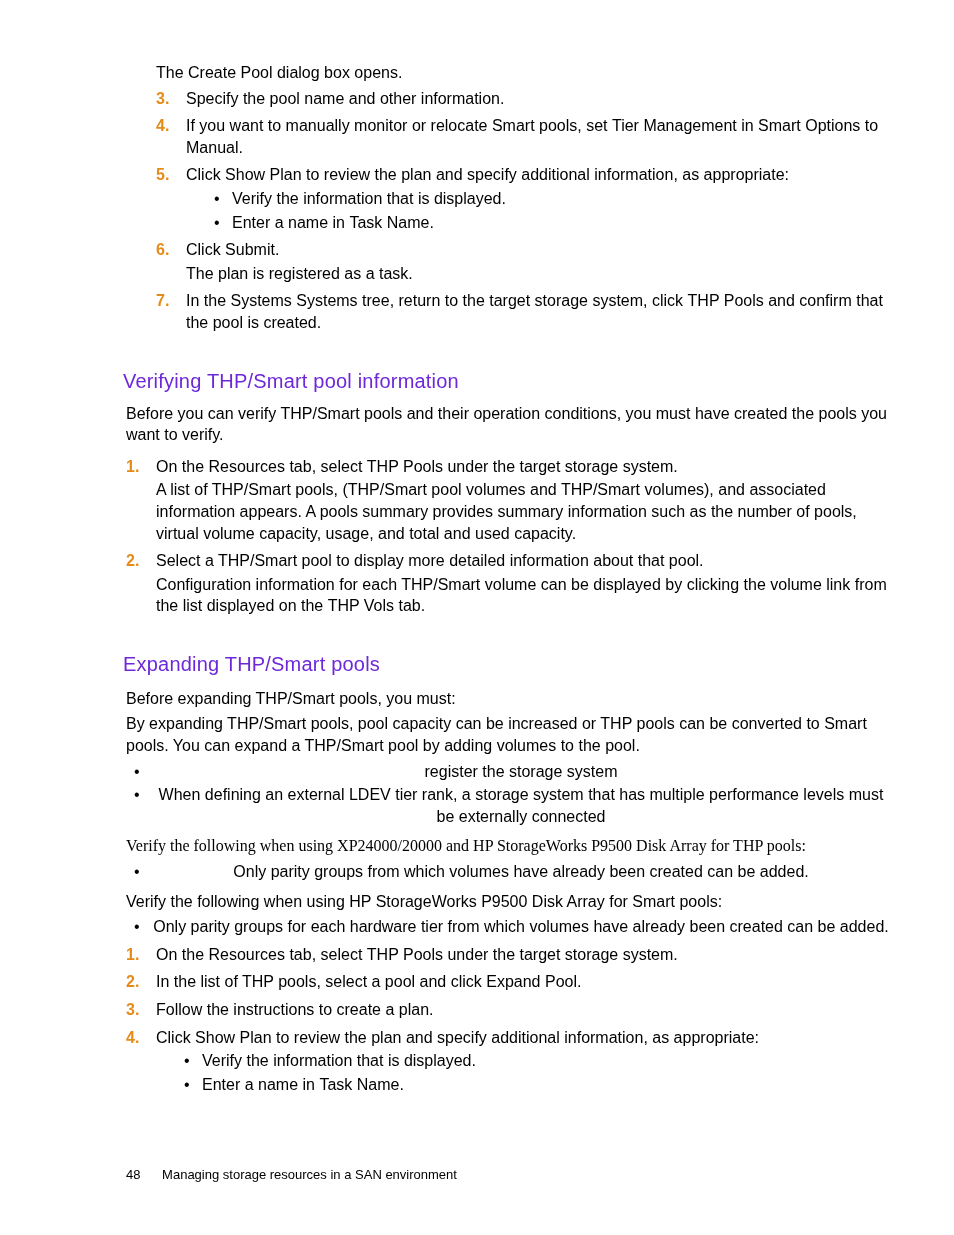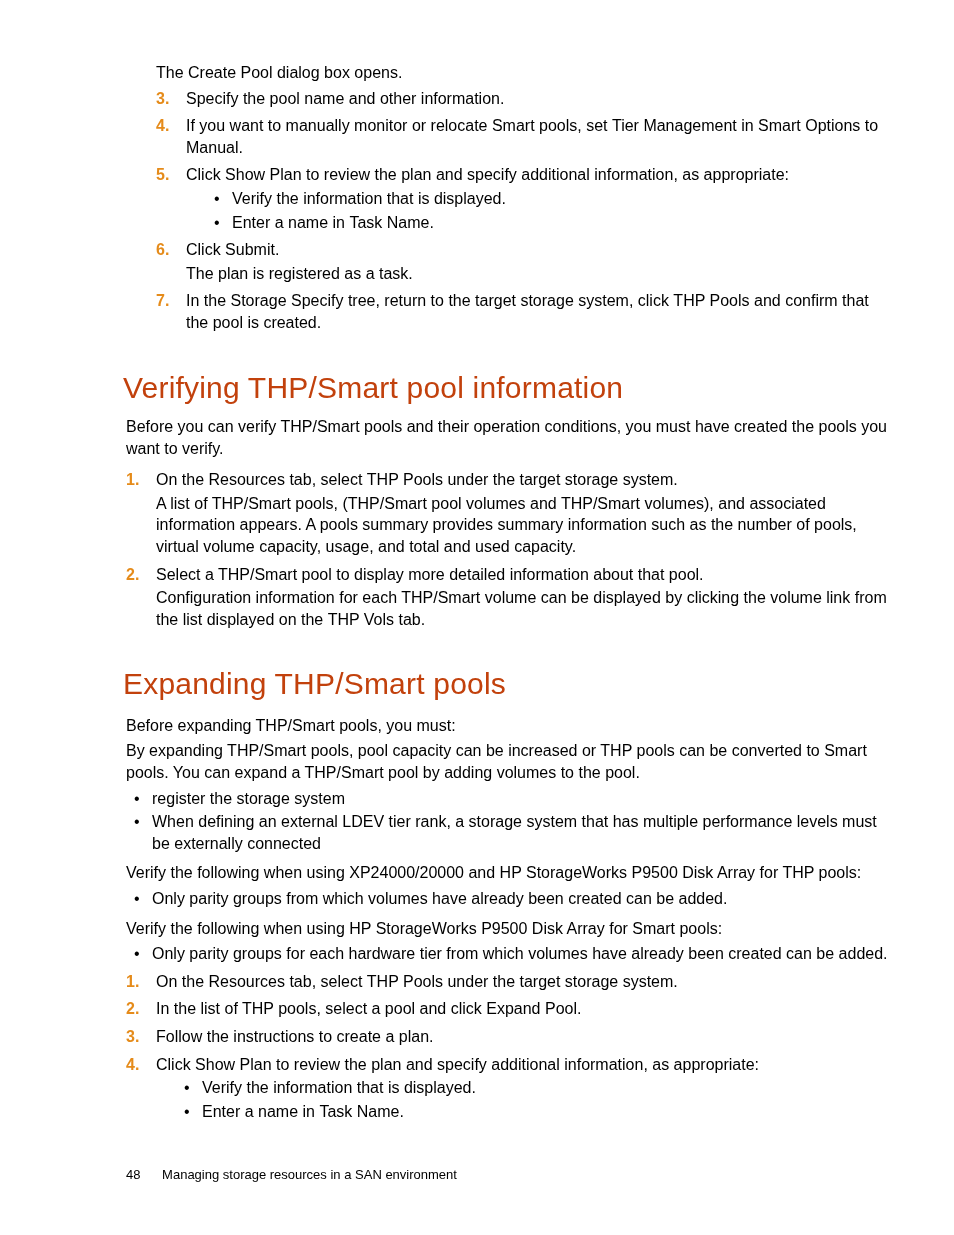--- a/index.html
+++ b/index.html
@@ -17,23 +17,23 @@
   }
   .page {
     position: relative;
     width: 954px;
     height: 1235px;
     box-sizing: border-box;
     padding: 58px 64px 0 64px;
   }
   .content { margin-left: 62px; }
   .h2 {
-    font-size: 30px;
+    font-size: 20px;
     font-weight: 300;
-    color: #c2410c;
+    color: #6d28d9;
     margin: 34px 0 8px -3px;
     letter-spacing: 0.2px;
   }
   .h2.tight-top { margin-top: 34px; }
   .para { margin: 4px 0 4px 0; }
   .indent { margin-left: 30px; }
   ol.numlist {
     list-style: none;
     padding: 0;
     margin: 0;
@@ -60,21 +60,21 @@
     padding-left: 20px;
     margin: 2px 0;
   }
   ul.bullets > li::before {
     content: "•";
     position: absolute;
     left: 2px;
     top: 0;
     color: #000;
   }
-  ul.bullets.topbullets { margin-left: 6px; }
+  ul.bullets.topbullets { margin-left: 6px; text-align: center; }
   .sub { margin: 2px 0 2px 0; }
   .footer {
     position: absolute;
     left: 126px;
     bottom: 51px;
     font-size: 13px;
     font-weight: 300;
     color: #000;
   }
   .footer .pg { margin-right: 18px; }
@@ -104,21 +104,21 @@
               <li>Enter a name in <b>Task Name</b>.</li>
             </ul>
           </li>
           <li>
             <span class="num">6.</span>
             <div>Click <b>Submit</b>.</div>
             <div class="sub">The plan is registered as a task.</div>
           </li>
           <li>
             <span class="num">7.</span>
-            <div>In the <b>Storage Specify</b> tree, return to the target storage system, click <b>THP Pools</b> and confirm that the pool is created.</div>
+            <div>In the <b>Systems Systems</b> tree, return to the target storage system, click <b>THP Pools</b> and confirm that the pool is created.</div>
           </li>
         </ol>
     </div>
 
     <div class="h2">Verifying THP/Smart pool information</div>
     <div class="para" style="margin-bottom:10px;">Before you can verify THP/Smart pools and their operation conditions, you must have created the pools you want to verify.</div>
     <ol class="numlist">
         <li>
           <span class="num">1.</span>
           <div>On the <b>Resources</b> tab, select <b>THP Pools</b> under the target storage system.</div>
@@ -131,21 +131,21 @@
         </li>
       </ol>
 
     <div class="h2 tight-top">Expanding THP/Smart pools</div>
     <div class="para" style="margin-top:10px;">Before expanding THP/Smart pools, you must:</div>
     <div class="para">By expanding THP/Smart pools, pool capacity can be increased or THP pools can be converted to Smart pools. You can expand a THP/Smart pool by adding volumes to the pool.</div>
     <ul class="bullets topbullets">
         <li>register the storage system</li>
         <li>When defining an external LDEV tier rank, a storage system that has multiple performance levels must be externally connected</li>
       </ul>
-    <div class="para" style="margin-top:8px;">Verify the following when using XP24000/20000 and HP StorageWorks P9500 Disk Array for THP pools:</div>
+    <div class="para" style="margin-top:8px;font-family:Liberation Serif, serif;">Verify the following when using XP24000/20000 and HP StorageWorks P9500 Disk Array for THP pools:</div>
     <ul class="bullets topbullets">
         <li>Only parity groups from which volumes have already been created can be added.</li>
       </ul>
     <div class="para" style="margin-top:8px;">Verify the following when using HP StorageWorks P9500 Disk Array for Smart pools:</div>
     <ul class="bullets topbullets">
         <li>Only parity groups for each hardware tier from which volumes have already been created can be added.</li>
       </ul>
     <ol class="numlist" style="margin-top:6px;">
         <li>
           <span class="num">1.</span>

